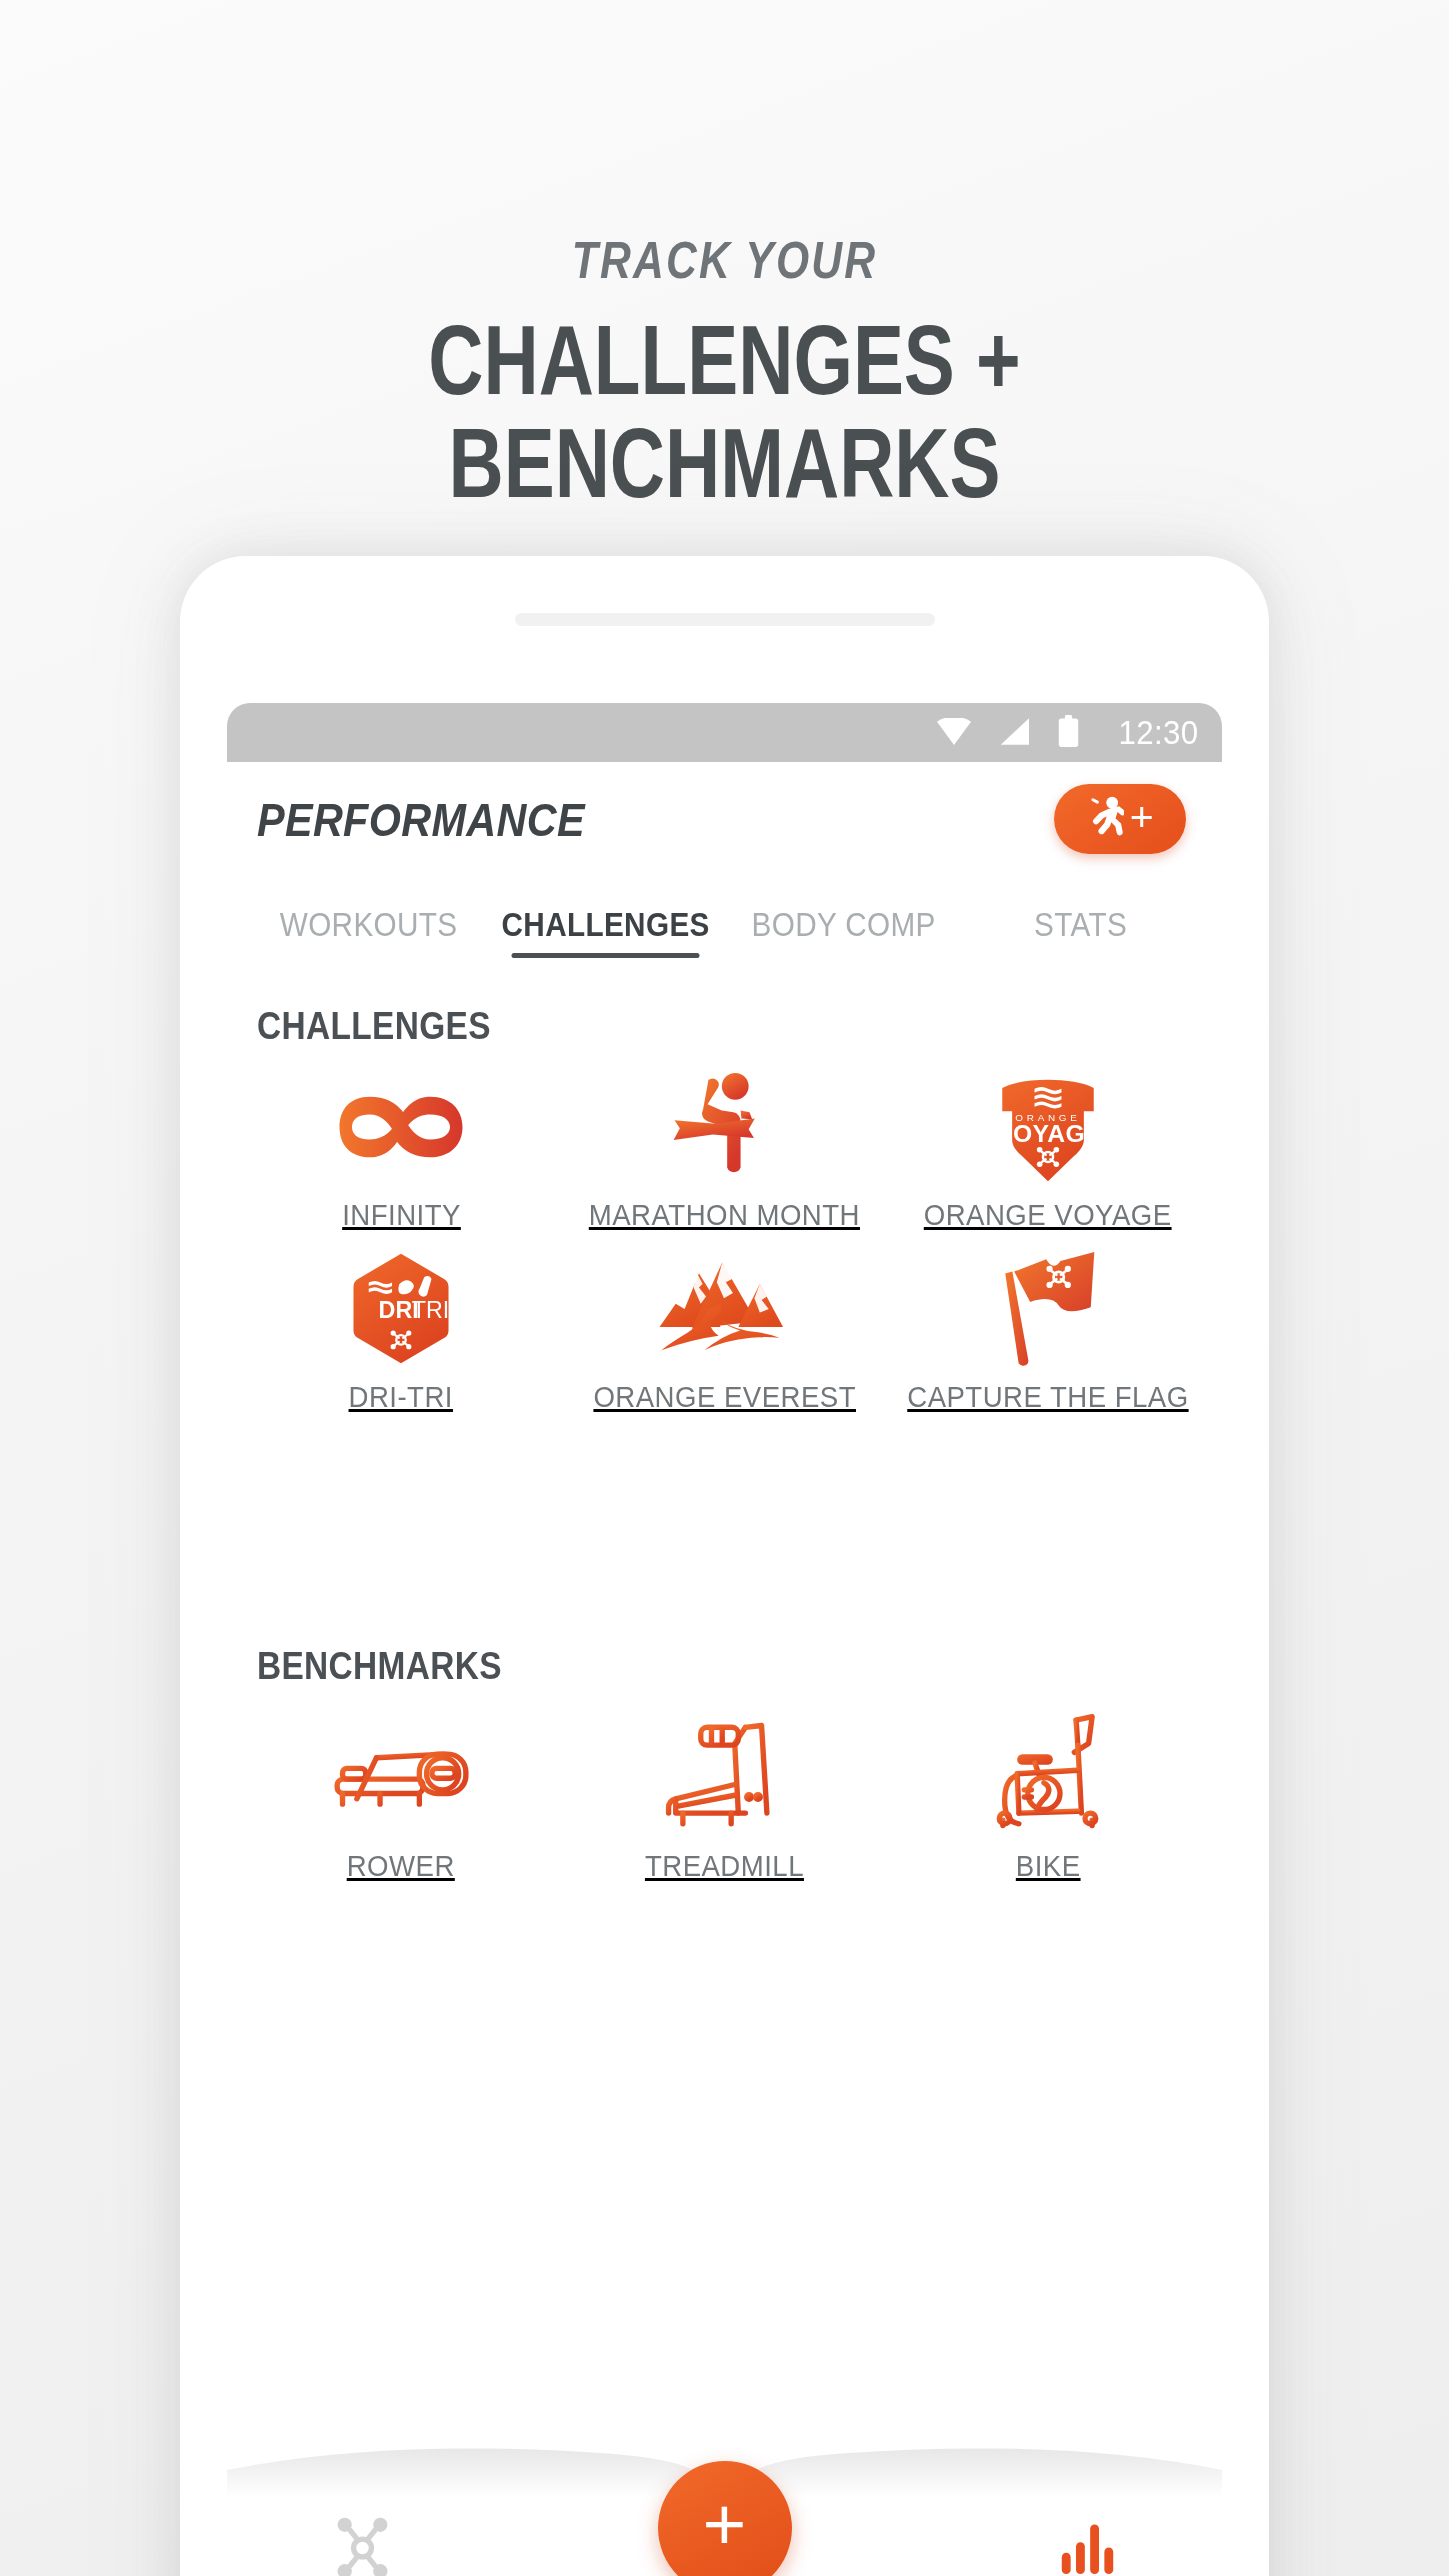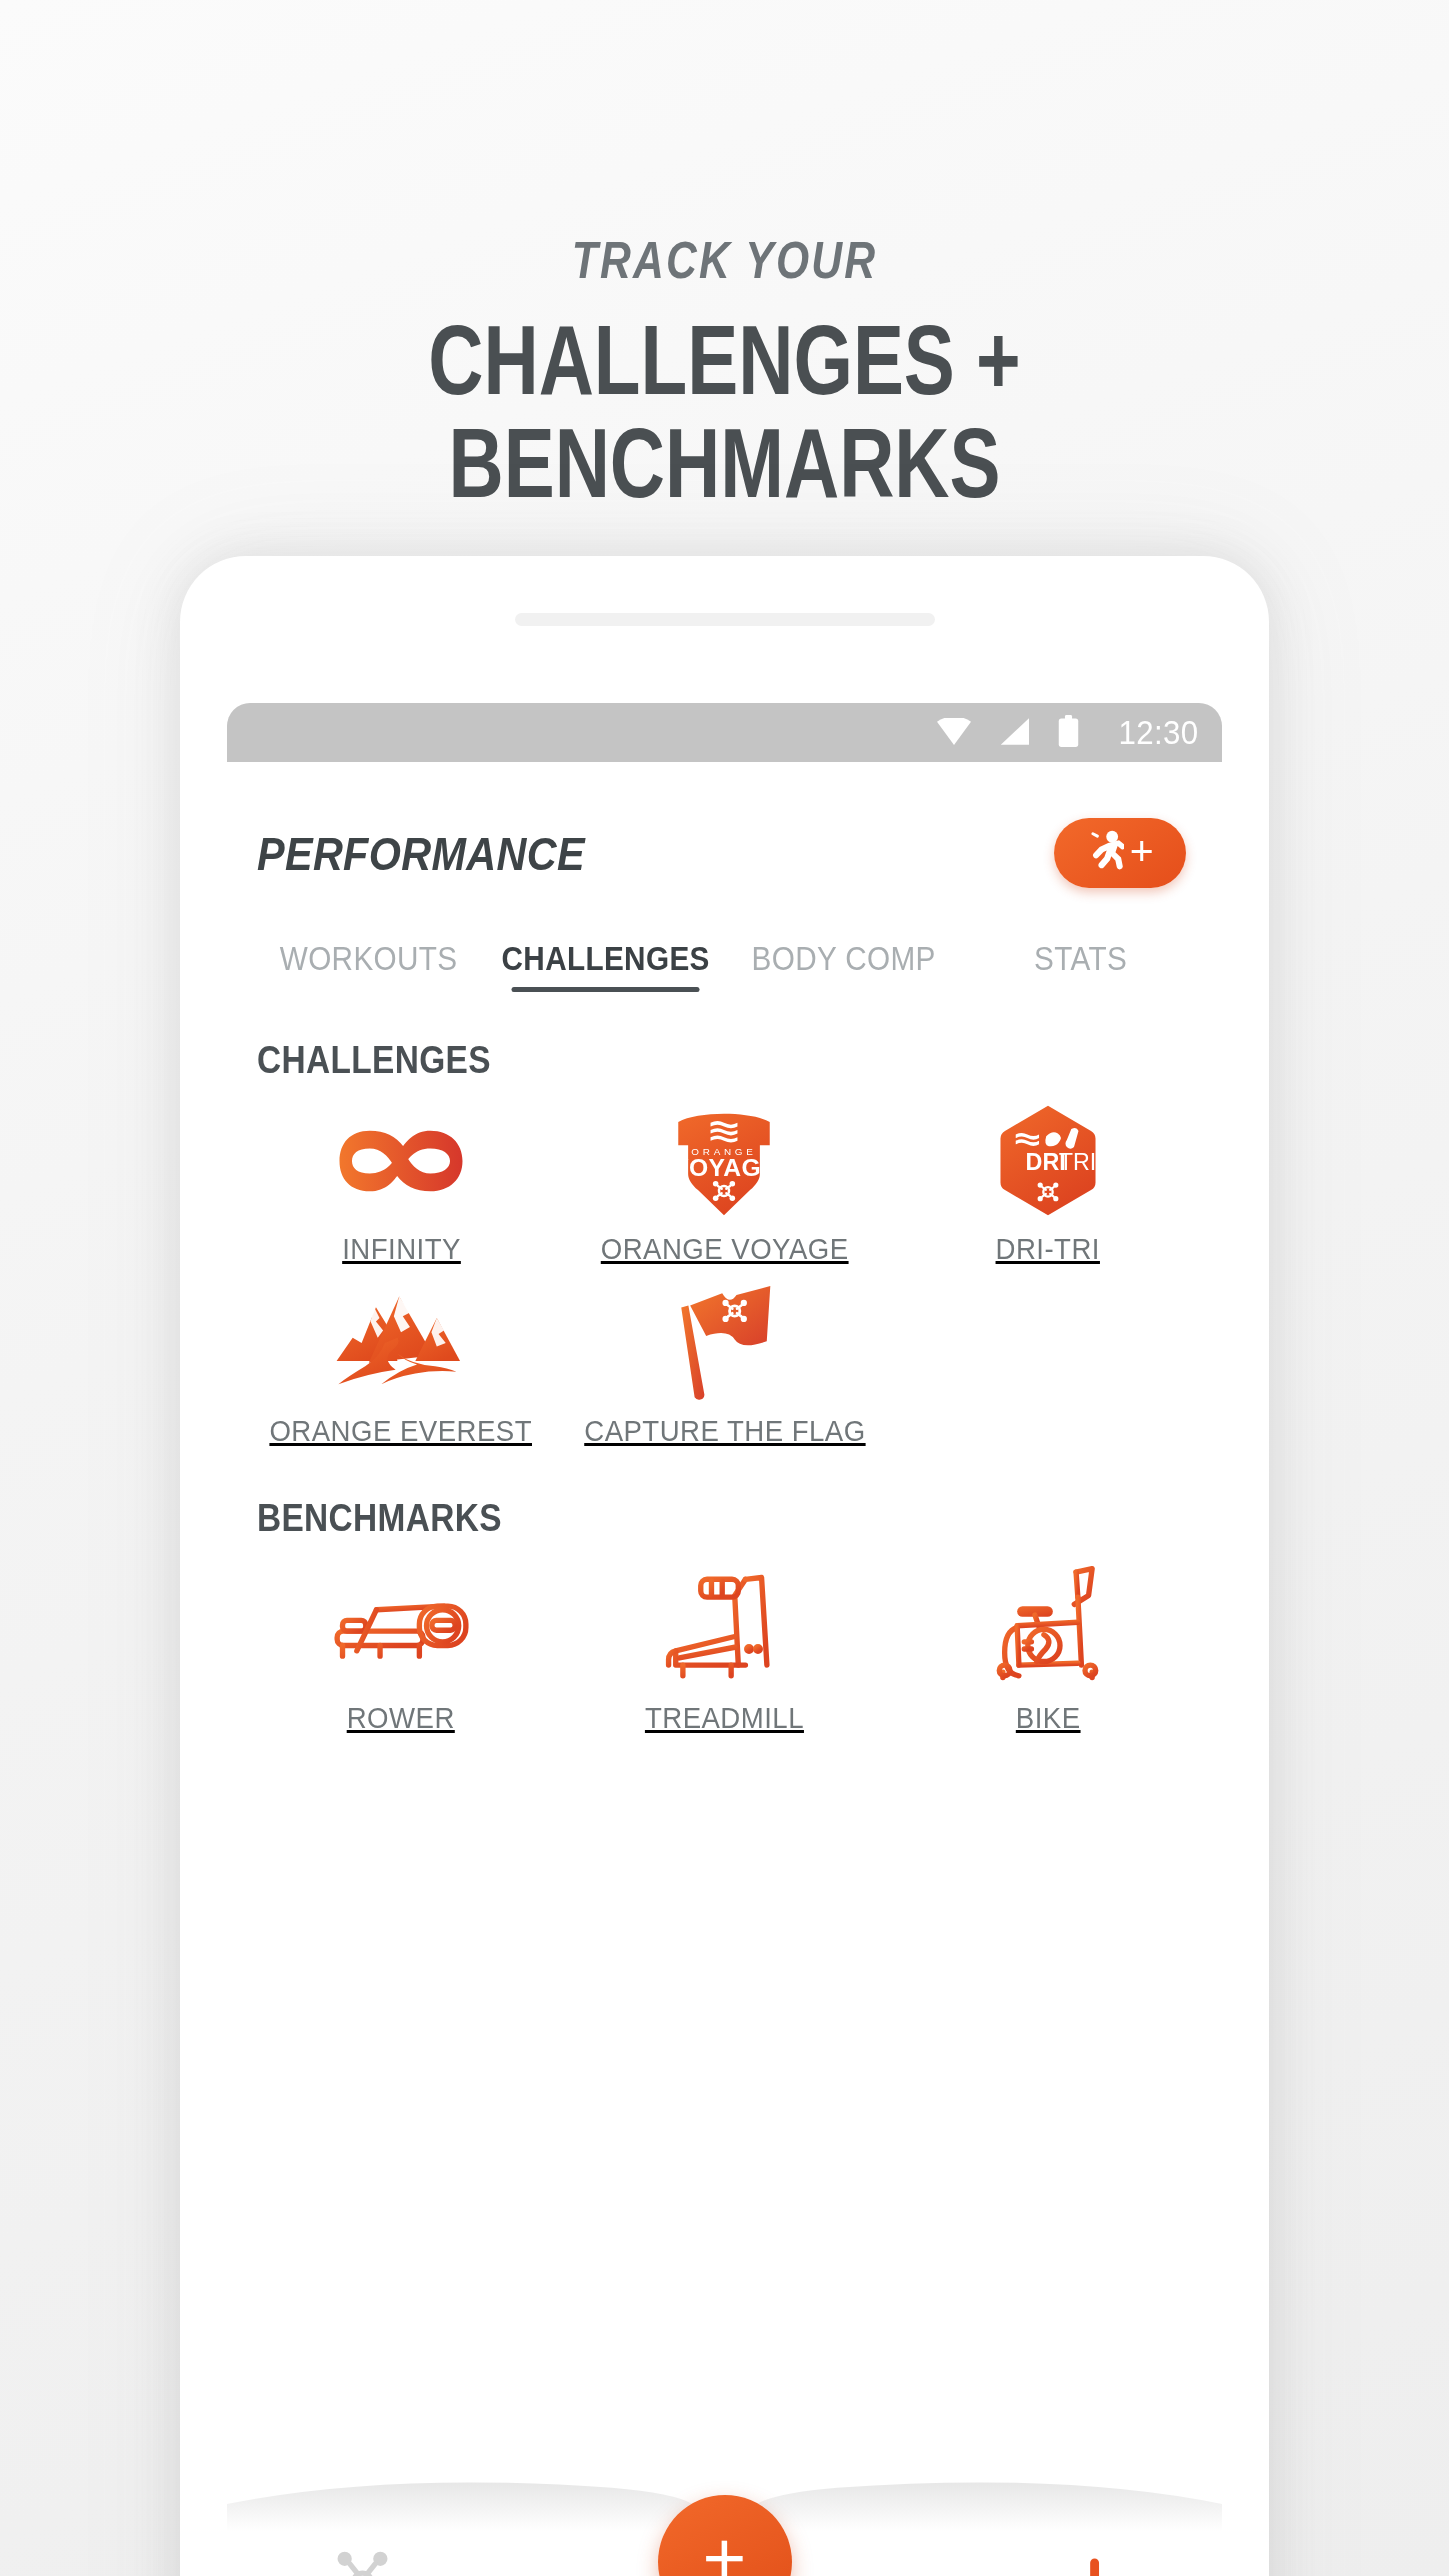--- a/index.html
+++ b/index.html
@@ -102,21 +102,20 @@
   }
 
   
   .app-header {
     height: 114px;
     display: flex;
     align-items: center;
     justify-content: space-between;
     padding: 0 36px 0 30px;
     background: #ffffff;
-    margin-top: 34px;
   }
   .app-title {
     font-family: "Liberation Sans Narrow", "Liberation Sans", sans-serif;
     font-size: 47px;
     font-weight: 700;
     font-style: italic;
     color: #3e4447;
     letter-spacing: 0.4px;
     transform: scaleX(0.88);
     transform-origin: left center;
@@ -352,20 +351,37 @@
                 <stop offset="0" stop-color="#F2772C"></stop>
                     <stop offset="1" stop-color="#D6372B"></stop>
               </linearGradient>
                 </defs>
               <path d="M40 12 C18 12 6 26 6 46 C6 66 18 80 40 80 C58 80 68 68 75 56 C82 44 90 32 108 32 C122 32 130 38 130 46 C130 54 122 60 108 60 C96 60 88 52 82 42 L70 62 C79 74 91 80 108 80 C130 80 144 66 144 46 C144 26 130 12 108 12 C90 12 80 24 73 36 C66 48 58 60 40 60 C26 60 20 54 20 46 C20 38 26 32 40 32 C52 32 60 40 66 50 L78 30 C69 18 57 12 40 12 Z" fill="url(#gInf)"></path>
             </svg>
           </div>
           <div class="cell-label">INFINITY</div>
         </div>
 
+        <div class="cell">
+          <div class="cell-icon">
+            <svg width="125" height="111" viewBox="0 0 140 124">
+              <defs>
+                  <linearGradient id="gMar" x1="0" y1="0" x2="0.6" y2="1">
+                <stop offset="0" stop-color="#F2772C"></stop>
+                    <stop offset="1" stop-color="#D6372B"></stop>
+              </linearGradient>
+                </defs>
+              <circle cx="82" cy="17" r="15" fill="url(#gMar)"></circle>
+              <path d="M52 10 a7 7 0 0 1 11 8 l-12 19 16 7 13 2 a10 10 0 0 1 8 10 l0 52 a8 8 0 0 1-15 0 l0-44 -22-8 a9 9 0 0 1-5-13 z" fill="url(#gMar)"></path>
+              <path d="M14 55 l6 9 -7 13 44-6 46 4 -6-10 7-12 -44 6 z" fill="url(#gMar)"></path>
+              <path d="M88 44 l10 2 3 8 -12-1 z" fill="url(#gMar)"></path>
+            </svg>
+          </div>
+          <div class="cell-label">MARATHON MONTH</div>
+        </div>
 
         <div class="cell">
           <div class="cell-icon">
             <svg width="106" height="113" viewBox="0 0 118 126">
               <defs>
                   <linearGradient id="gVoy" x1="0" y1="0" x2="0.5" y2="1">
                 <stop offset="0" stop-color="#F0692A"></stop>
                     <stop offset="1" stop-color="#DE4620"></stop>
               </linearGradient>
                 </defs>

